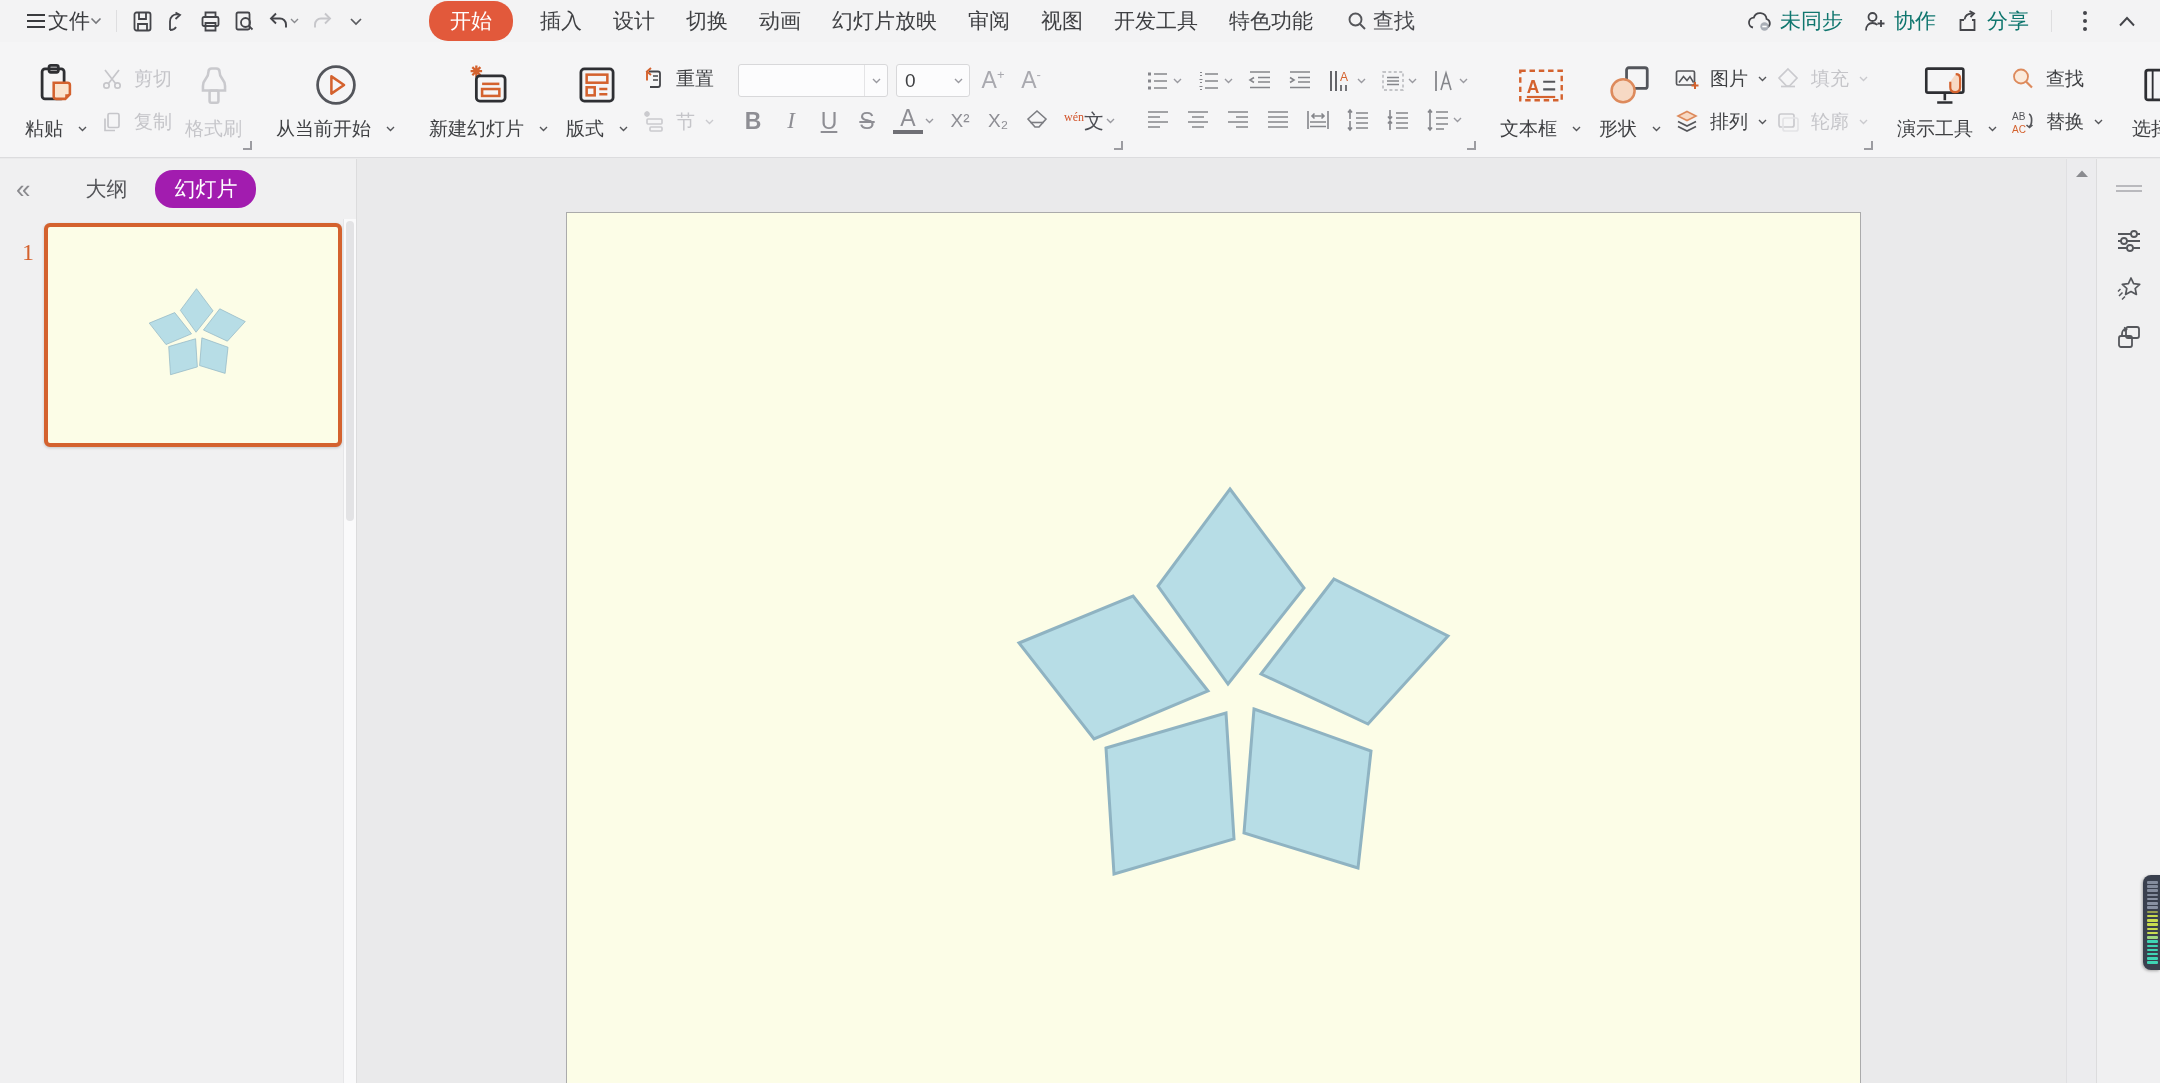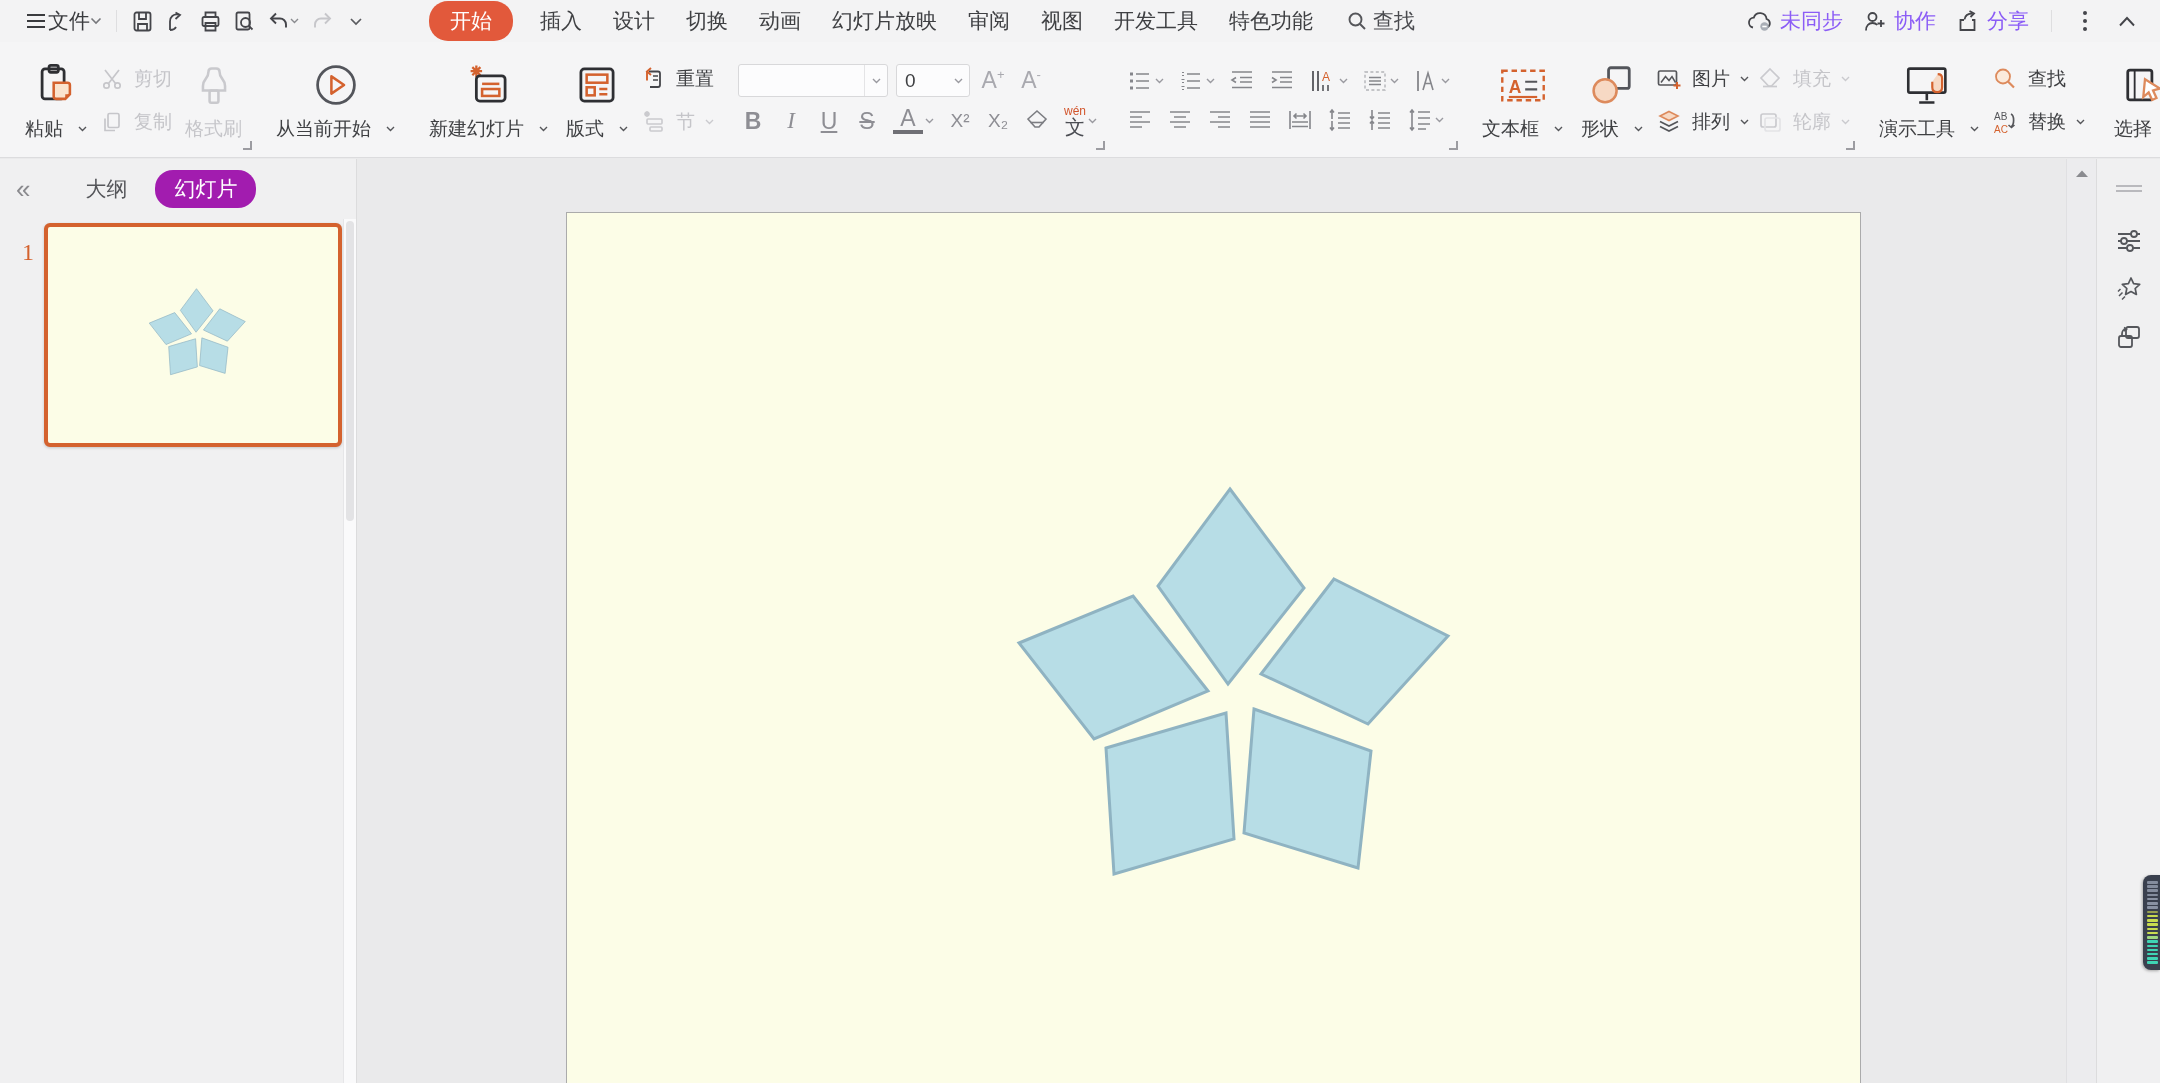--- a/index.html
+++ b/index.html
@@ -12,41 +12,41 @@
   #titlebar { height:42px; background:#f3f3f4; display:flex; align-items:center; padding:0 16px 0 18px; }
   .tb-btn { display:flex; align-items:center; gap:0; padding:0 6px; height:32px; cursor:default; }
   .tb-ic { display:flex; align-items:center; justify-content:center; width:34px; height:32px; }
   .tb-divider { width:1px; height:22px; background:#dedee0; margin:0 8px; }
   .menu-label { font-size:21px; color:#3a3b3e; }
   #tab-strip { display:flex; align-items:flex-end; margin-left:56px; }
   .tab { font-size:21px; color:#3f4043; margin-right:31px; padding:6px 0; white-space:nowrap; }
   .tab.active { background:#e2593b; color:#fff; border-radius:19px; padding:6px 21px; margin-right:27px; }
   .tb-search { display:flex; align-items:center; gap:5px; font-size:21px; color:#4a4b4f; margin-left:2px; }
   .tb-right { margin-left:auto; display:flex; align-items:center; gap:8px; }
-  .tb-right .tb-btn { font-size:21px; color:#8b5cf6; gap:7px; }
+  .tb-right .tb-btn { font-size:21px; color:#0f766e; gap:7px; }
 
   
   #ribbon { position:relative; height:116px; background:#f5f5f6; border-bottom:1px solid #dcdcde; display:flex; align-items:stretch; padding:5px 8px 4px 10px; }
   .rg { position:relative; display:flex; align-items:center; gap:8px; padding:0 10px; }
   .vsep { width:1px; background:#e3e3e5; margin:8px 2px; }
   .bigbtn { display:flex; flex-direction:column; align-items:center; justify-content:space-between; height:96px; padding:5px 5px 6px; min-width:64px; }
   .bicon { height:56px; display:flex; align-items:center; justify-content:center; }
   .blabel { font-size:19px; color:#3f4043; display:flex; align-items:center; gap:15px; white-space:nowrap; }
   .vcol { display:flex; flex-direction:column; justify-content:center; gap:9px; height:100px; }
   .sbtn { display:flex; align-items:center; gap:10px; font-size:19px; color:#3f4043; height:34px; white-space:nowrap; }
   .disabled, .disabled .blabel, .disabled.sbtn, .sbtn.disabled { color:#c5c5c9 !important; }
   .launcher { position:absolute; right:5px; bottom:3px; width:9px; height:9px; border-right:2px solid #9c9ca1; border-bottom:2px solid #9c9ca1; }
   .combo { height:33px; border:1px solid #d8d8da; background:#fcfcfd; border-radius:3px; display:flex; align-items:center; }
   .combo .cval { flex:1; padding:0 8px; font-size:19px; color:#3f4043; }
   .combo .csep { width:1px; height:100%; background:#e4e4e6; }
   .combo .ccar { width:22px; display:flex; justify-content:center; }
   .ltr { font-size:23px; color:#8e8e94; width:30px; text-align:center; }
   .mbtn { display:flex; align-items:center; gap:2px; padding:0 3px; height:30px; }
   .mrow { display:flex; align-items:center; gap:8px; }
-  .pinystack { display:flex; flex-direction:column; align-items:center; line-height:1; }
+  .pinystack { display:flex; flex-direction:row; align-items:flex-start; line-height:1;font-family:Liberation Serif, serif; }
   .pinystack .py { font-size:12px; color:#d2552c; }
   .pinystack .hz { font-size:20px; color:#4c4e54; }
 
   
   #content { position:absolute; top:159px; left:0; right:0; bottom:0; display:flex; }
   #leftpanel { width:357px; background:#f0f0f1; border-right:1px solid #dcdcdd; position:relative; flex:none; }
   .pl-header { height:60px; display:flex; align-items:center; padding:0 16px; }
   .collapse-btn { font-size:26px; color:#8a8a8e; line-height:1; }
   .pl-tab-outline { font-size:21px; color:#55565a; margin-left:55px; }
   .pl-tab-slides { font-size:21px; color:#fff; background:#a21caf; border-radius:18px; padding:5px 19px; margin-left:28px; }

